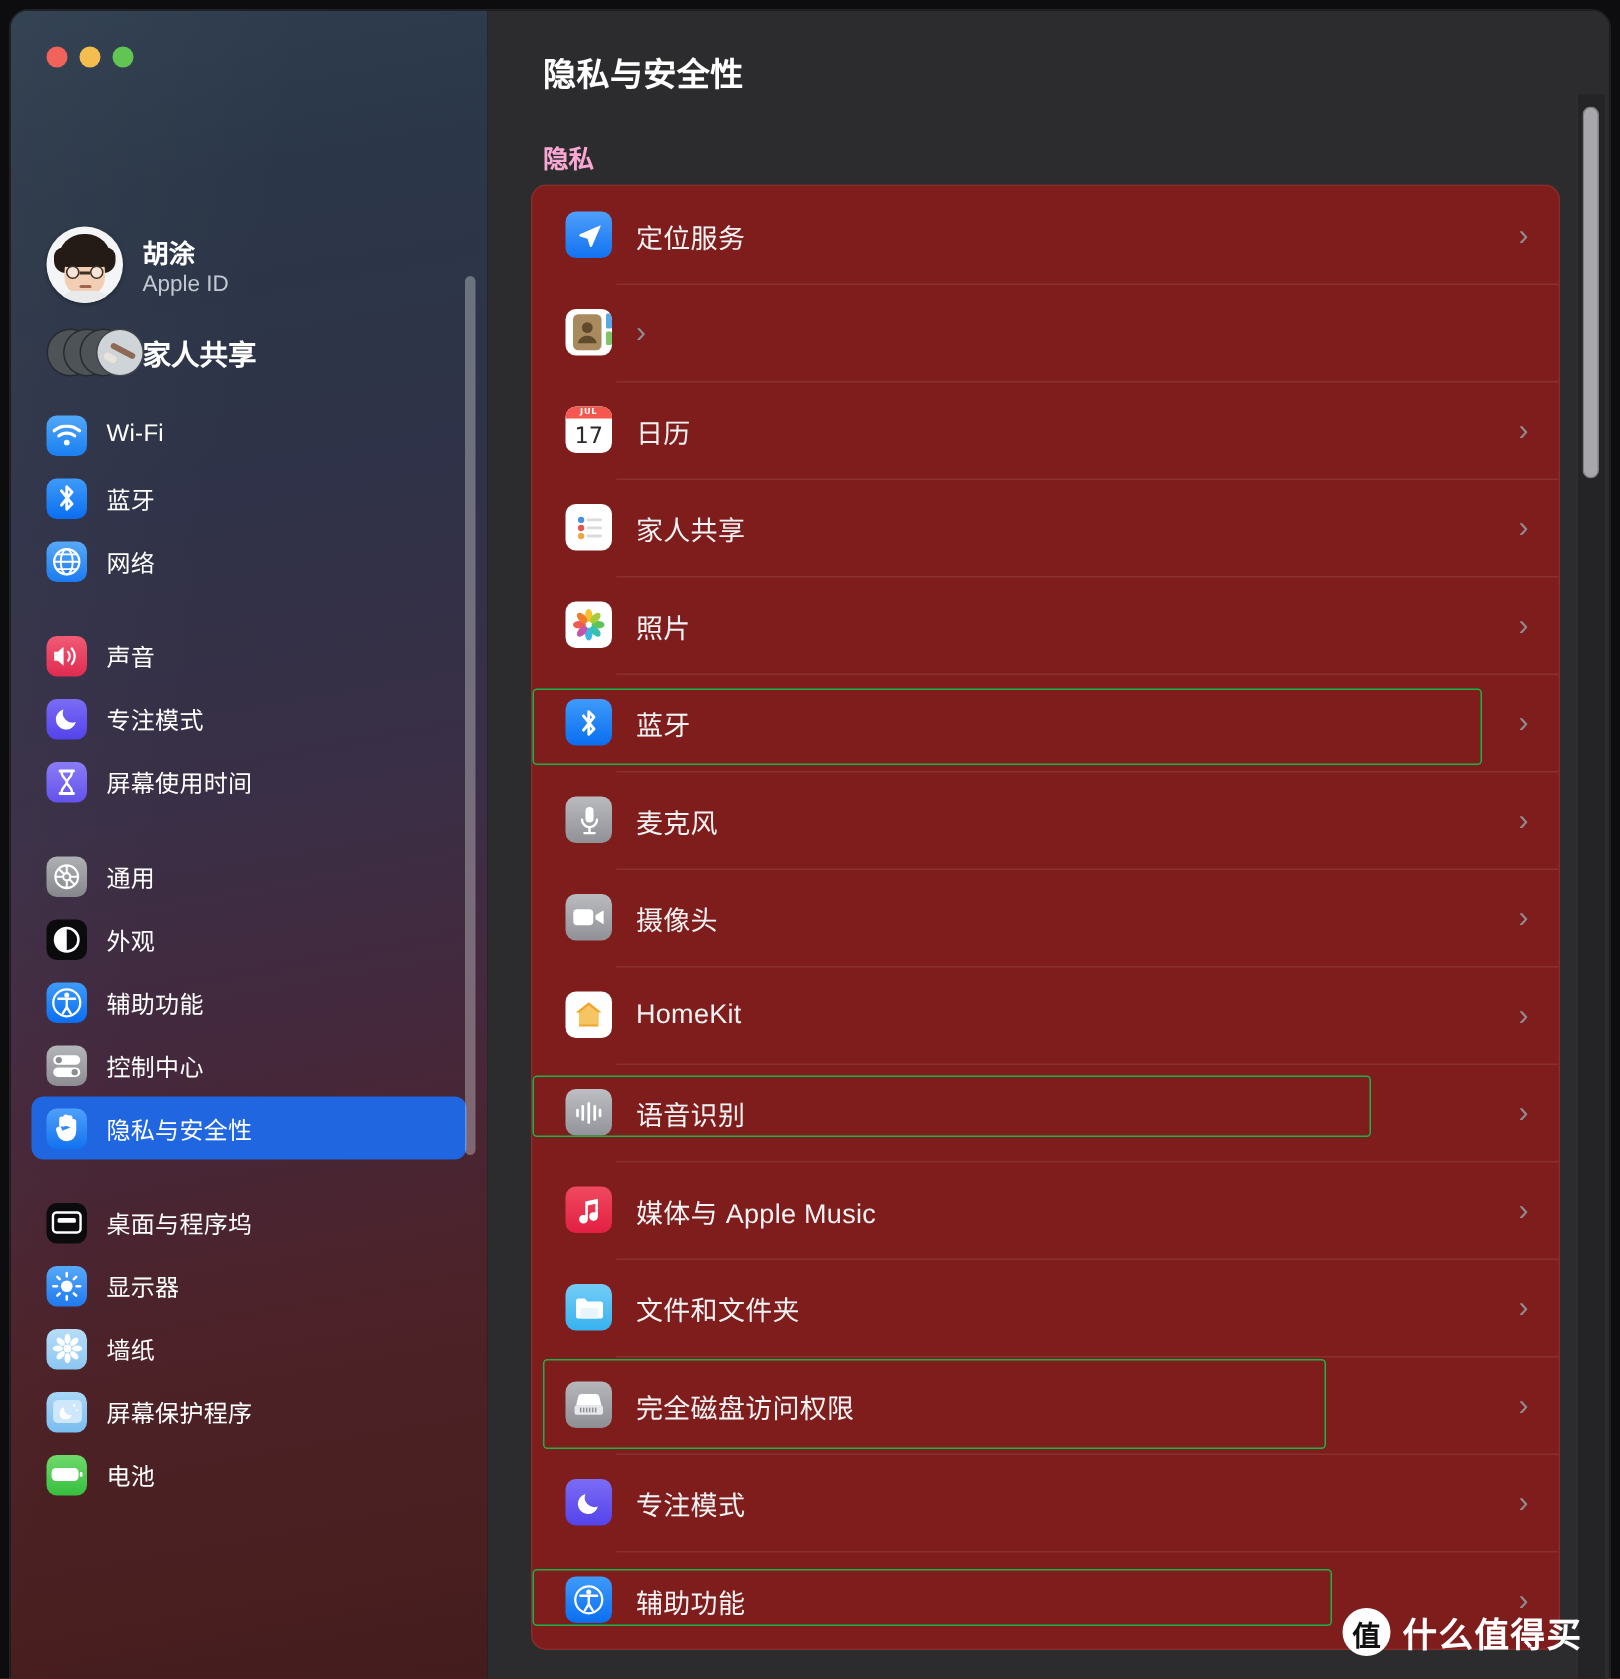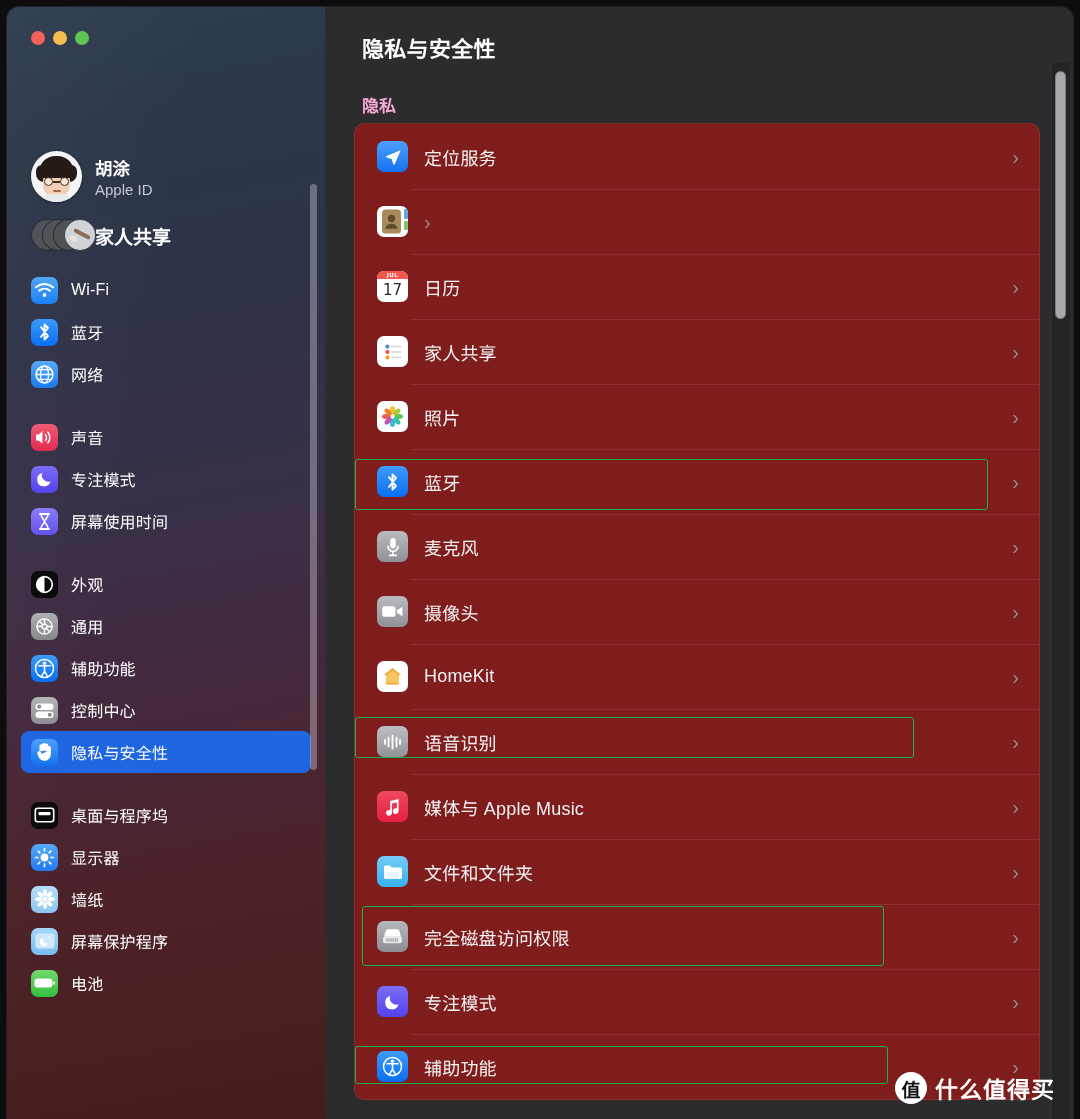--- a/index.html
+++ b/index.html
@@ -331,44 +331,44 @@
               <svg width="15" height="19" viewBox="0 0 15 19">
                 <path d="M3 2h9M3 17h9" stroke="#fff" stroke-width="1.9" stroke-linecap="round"></path>
                 <path d="M4 2.6c0 3.5 3.5 4.9 3.5 6.9S4 12.9 4 16.4M11 2.6c0 3.5-3.5 4.9-3.5 6.9s3.5 2.9 3.5 6.9" stroke="#fff" stroke-width="1.6" fill="none"></path>
               </svg>
             </div>
             <span class="nav-label">屏幕使用时间</span>
           </div>
         </div>
         <div class="nav-group">
           <div class="nav-item">
-            <div class="ic" style="background:#0b0b0d">
-              <svg width="21" height="21" viewBox="0 0 21 21">
-                <circle cx="10.5" cy="10.5" r="7.8" fill="none" stroke="#fff" stroke-width="1.7"></circle>
-                <path d="M10.5 2.7a7.8 7.8 0 000 15.6z" fill="#fff"></path>
-              </svg>
-            </div>
-            <span class="nav-label">外观</span>
-          </div>
-          <div class="nav-item">
             <div class="ic" style="background:linear-gradient(180deg,#aeb0b4,#85878c)">
               <svg width="21" height="21" viewBox="0 0 21 21">
                 <g fill="none" stroke="#fff" stroke-width="1.4">
                   <circle cx="10.5" cy="10.5" r="7.6"></circle>
                   <circle cx="10.5" cy="10.5" r="2.4"></circle>
                   <line x1="10.5" y1="2.9" x2="10.5" y2="8.1"></line>
                   <line x1="10.5" y1="12.9" x2="10.5" y2="18.1"></line>
                   <line x1="2.9" y1="10.5" x2="8.1" y2="10.5"></line>
                   <line x1="12.9" y1="10.5" x2="18.1" y2="10.5"></line>
                   <line x1="5.1" y1="5.1" x2="8.8" y2="8.8"></line>
                   <line x1="12.2" y1="12.2" x2="15.9" y2="15.9"></line>
                 </g>
               </svg>
             </div>
             <span class="nav-label">通用</span>
+          </div>
+          <div class="nav-item">
+            <div class="ic" style="background:#0b0b0d">
+              <svg width="21" height="21" viewBox="0 0 21 21">
+                <circle cx="10.5" cy="10.5" r="7.8" fill="none" stroke="#fff" stroke-width="1.7"></circle>
+                <path d="M10.5 2.7a7.8 7.8 0 000 15.6z" fill="#fff"></path>
+              </svg>
+            </div>
+            <span class="nav-label">外观</span>
           </div>
           <div class="nav-item">
             <div class="ic" style="background:linear-gradient(180deg,#3e9bfb,#0a6ef0)">
               <svg width="23" height="23" viewBox="0 0 23 23">
                 <circle cx="11.5" cy="11.5" r="9" fill="none" stroke="#fff" stroke-width="1.5"></circle>
                 <circle cx="11.5" cy="6.3" r="1.7" fill="#fff"></circle>
                 <path d="M5.9 8.8h11.2M11.5 9.2v5.2M11.5 14.4l-2.6 4.2M11.5 14.4l2.6 4.2" stroke="#fff" stroke-width="1.6" fill="none" stroke-linecap="round"></path>
               </svg>
             </div>
             <span class="nav-label">辅助功能</span>

